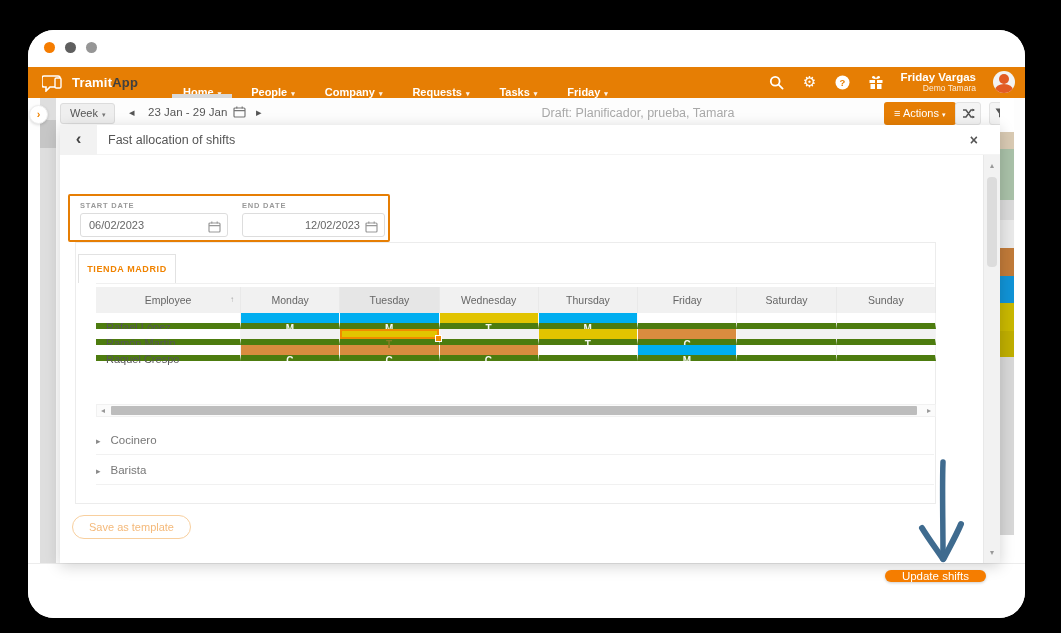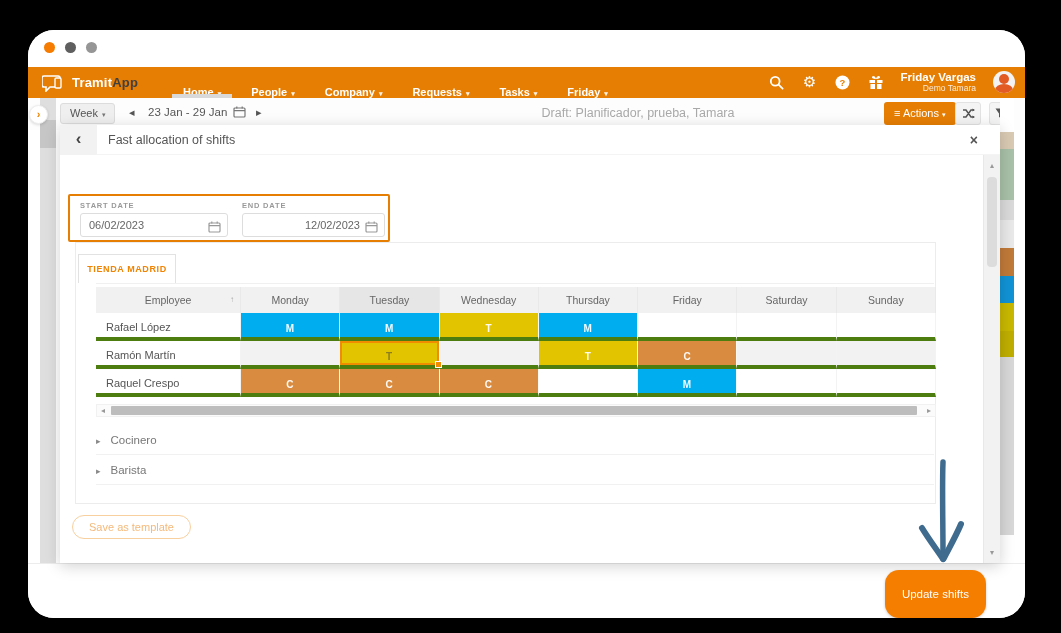--- a/index.html
+++ b/index.html
@@ -70,21 +70,21 @@
   .card { position:absolute; left:15px; top:117px; width:861px; height:262px; border:1px solid #ececec; background:#fff; z-index:1; }
   .group-header { position:absolute; left:25px; top:14px; font-size:11.5px; color:#777; cursor:pointer; }
   .group-header .caret { font-size:9px; color:#666; margin-right:9px; }
   .group-divider { position:absolute; left:20px; right:1px; top:40px; border-bottom:1px solid #f0f0f0; }
 
   .gtable { position:absolute; left:20px; top:44px; width:840px; }
   .trow { display:grid; grid-template-columns:145px repeat(7,1fr); }
   .th { height:26px; line-height:26px; background:#f1f1f1; font-size:10.5px; color:#666; text-align:center; border-right:1px solid #e9e9e9; position:relative; cursor:pointer; }
   .th.hl { background:#e6e6e6; }
   .th .sort { position:absolute; right:6px; font-size:8px; color:#aaa; }
-  .td { height:28px; line-height:28px; border-bottom:4px solid #4d7c0f; border-right:1px solid #f3f3f3; position:relative; cursor:pointer; }
+  .td { height:16px; line-height:28px; border-bottom:6px solid #4d7c0f; border-right:1px solid #f3f3f3; position:relative; cursor:pointer; }
   .td.emp { font-size:11px; color:#555; padding-left:10px; background:#fff; }
   .td.shift { border-right:1px solid rgba(255,255,255,.95); text-align:center; }
   .td .letter { font-size:10px; font-weight:bold; color:rgba(255,255,255,.95); letter-spacing:.5px; }
   .td.blank-hl { background:#f2f2f2; }
   .td.sel { box-shadow:inset 0 0 0 2px #f18b00; z-index:3; }
   .td.sel .letter { color:#8a7d22; }
   .td.sel .handle { position:absolute; right:-3px; bottom:-3px; width:7px; height:7px; background:#f18b00; border:1px solid #fff; z-index:4; }
 
   .hscroll { position:absolute; left:20px; top:161px; width:840px; height:13px; background:#fbfbfb; border:1px solid #f1f1f1; }
   .hscroll .arr { position:absolute; top:0; width:12px; height:11px; font-size:8px; color:#999; text-align:center; line-height:11px; cursor:pointer; }
@@ -95,21 +95,21 @@
   .sec-row .caret { font-size:9px; color:#888; margin-right:10px; }
 
   .save-btn { position:absolute; left:12px; top:390px; border:1px solid #f8cf9e; color:#f4b97a; background:#fff; border-radius:13px; font-size:11px; padding:5px 16px; cursor:pointer; font-family:"Liberation Sans",sans-serif; }
 
   .vscroll { position:absolute; right:0; top:30px; bottom:0; width:17px; background:#f2f2f2; border-left:1px solid #e8e8e8; }
   .vscroll .arr { position:absolute; left:0; right:0; text-align:center; font-size:8px; color:#999; cursor:pointer; }
   .vscroll .thumb { position:absolute; left:3px; right:3px; top:22px; height:90px; background:#dcdcdc; border-radius:4px; cursor:grab; }
 
   
   .footer { position:absolute; left:0; right:0; top:533px; height:55px; background:#fff; border-top:1px solid #ececec; }
-  .update-btn { position:absolute; right:39px; top:540px; background:#f57d00; border:none; color:#fff; font-size:11.5px; border-radius:14px; padding:18px 17px; cursor:pointer; box-shadow:0 1px 3px rgba(0,0,0,.2); font-family:"Liberation Sans",sans-serif; z-index:6; }
+  .update-btn { position:absolute; right:39px; top:540px; background:#f57d00; border:none; color:#fff; font-size:11.5px; border-radius:14px; padding:0 17px; cursor:pointer; box-shadow:0 1px 3px rgba(0,0,0,.2); font-family:"Liberation Sans",sans-serif; z-index:6; }
 
   .hand-arrow { position:absolute; left:880px; top:428px; width:70px; height:112px; z-index:7; pointer-events:none; }
 
   svg { display:block; }
 </style>
 </head>
 <body>
 
 <div id="window">
 

